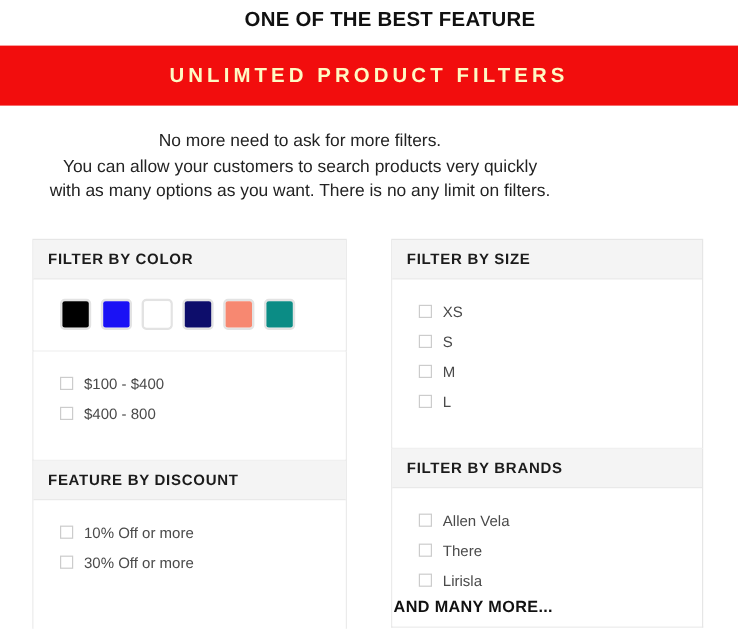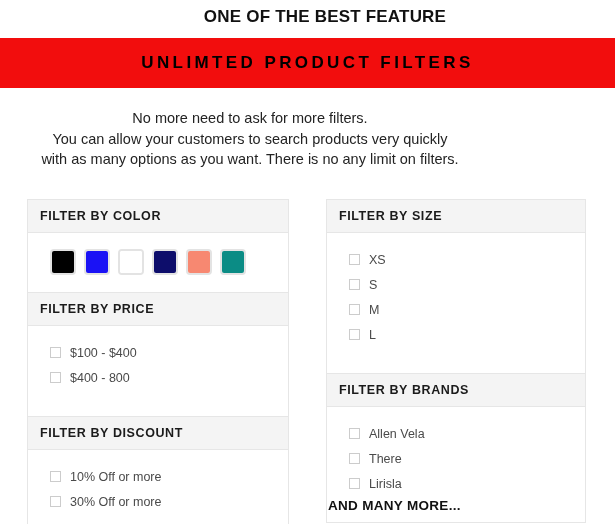--- a/index.html
+++ b/index.html
@@ -35,21 +35,21 @@
     left: 0;
     top: 38px;
     width: 615px;
     height: 50px;
     background: #f20d0d;
     display: flex;
     align-items: center;
     justify-content: center;
   }
   .banner-text {
-    color: #000000;
+    color: #fef9c3;
     font-size: 17px;
     font-weight: bold;
     letter-spacing: 3.4px;
     white-space: nowrap;
   }
 
   
   .intro {
     position: absolute;
     left: 0;
@@ -200,37 +200,36 @@
               <div class="swatch-inner" style="background: rgb(247, 136, 113);"></div>
             </div>
             <div class="swatch">
               <div class="swatch-inner" style="background: rgb(11, 140, 133);"></div>
             </div>
           </div>
       </div>
     </div>
 
     <div class="panel">
-      <div class="panel-header">FILTER BY PRICE</div>
       <div class="panel-body">
         <div class="check-list" id="price-list">
             <div class="check-row">
               <span class="check-box"></span>
               <span class="check-label">$100 - $400</span>
             </div>
             <div class="check-row">
               <span class="check-box"></span>
               <span class="check-label">$400 - 800</span>
             </div>
           </div>
       </div>
     </div>
 
     <div class="panel">
-      <div class="panel-header">FILTER BY DISCOUNT</div>
+      <div class="panel-header">FEATURE BY DISCOUNT</div>
       <div class="panel-body">
         <div class="check-list" id="discount-list">
             <div class="check-row">
               <span class="check-box"></span>
               <span class="check-label">10% Off or more</span>
             </div>
             <div class="check-row">
               <span class="check-box"></span>
               <span class="check-label">30% Off or more</span>
             </div>

